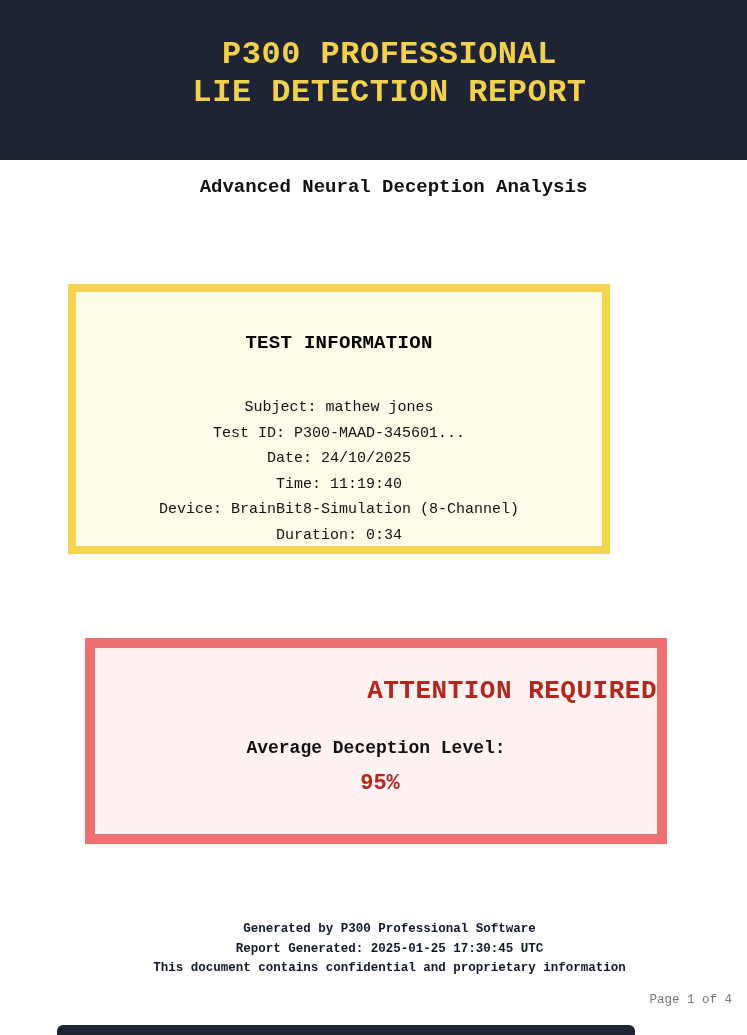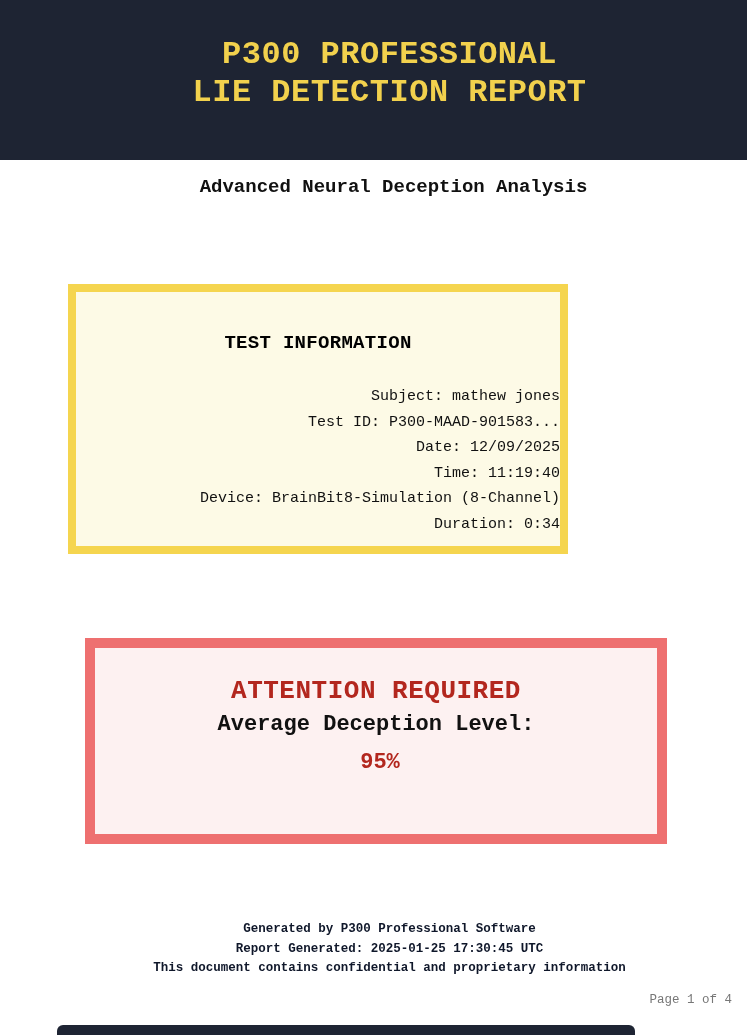--- a/index.html
+++ b/index.html
@@ -37,61 +37,61 @@
     text-align: center;
     font-size: 19px;
     font-weight: bold;
     color: #111111;
   }
 
   
   .test-card {
     position: absolute;
     left: 68px; top: 284px;
-    width: 500px; height: 270px;
+    width: 542px; height: 270px;
     box-sizing: border-box;
     border: 8px solid #f5d54f;
     background: #fdfae6;
     text-align: center;
   }
   .test-card-title {
     margin-top: 40px;
     font-size: 19px;
     font-weight: bold;
     letter-spacing: 0.3px;
     color: #000000;
   }
   .info-lines {
-    margin-top: 30px;
+    margin-top: 41px;
     font-size: 15px;
     line-height: 25.5px;
     color: #111111;
-    text-align: right;
   }
 
   
   .alert-card {
     position: absolute;
     left: 85px; top: 638px;
     width: 582px; height: 206px;
     box-sizing: border-box;
     border: 10px solid #ee7070;
     background: #fdf1f1;
     text-align: center;
   }
   .alert-title {
     margin-top: 28px;
     font-size: 26px;
     font-weight: bold;
     letter-spacing: 0.5px;
     color: #b3271e;
+    text-align: right;
   }
   .alert-label {
-    margin-top: 6px;
-    font-size: 22px;
+    margin-top: 32px;
+    font-size: 18px;
     font-weight: bold;
     color: #111111;
   }
   .alert-value {
     margin-top: 13px;
     font-size: 22px;
     font-weight: bold;
     color: #b3271e;
     margin-left: 8px;
   }
@@ -134,22 +134,22 @@
       <div>LIE DETECTION REPORT</div>
     </div>
   </div>
 
   <div class="report-subtitle">Advanced Neural Deception Analysis</div>
 
   <div class="test-card">
     <div class="test-card-title">TEST INFORMATION</div>
     <div class="info-lines">
       <div>Subject: mathew jones</div>
-      <div>Test ID: P300-MAAD-901583...</div>
-      <div>Date: 12/09/2025</div>
+      <div>Test ID: P300-MAAD-345601...</div>
+      <div>Date: 24/10/2025</div>
       <div>Time: 11:19:40</div>
       <div>Device: BrainBit8-Simulation (8-Channel)</div>
       <div>Duration: 0:34</div>
     </div>
   </div>
 
   <div class="alert-card">
     <div class="alert-title">ATTENTION REQUIRED</div>
     <div class="alert-label">Average Deception Level:</div>
     <div class="alert-value">95%</div>

